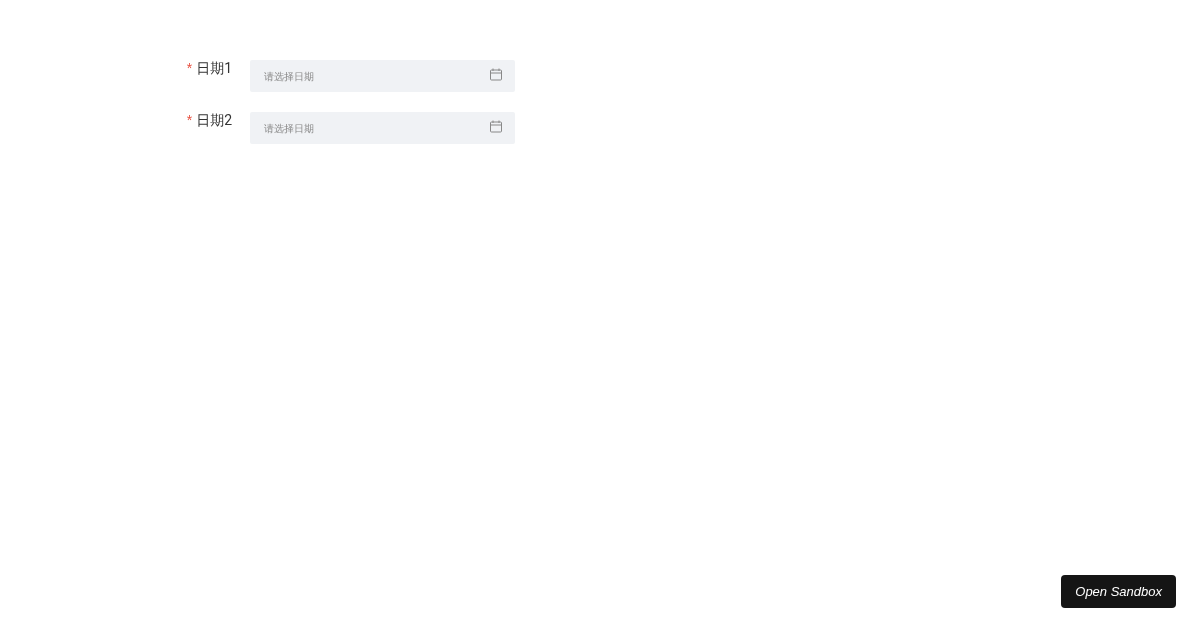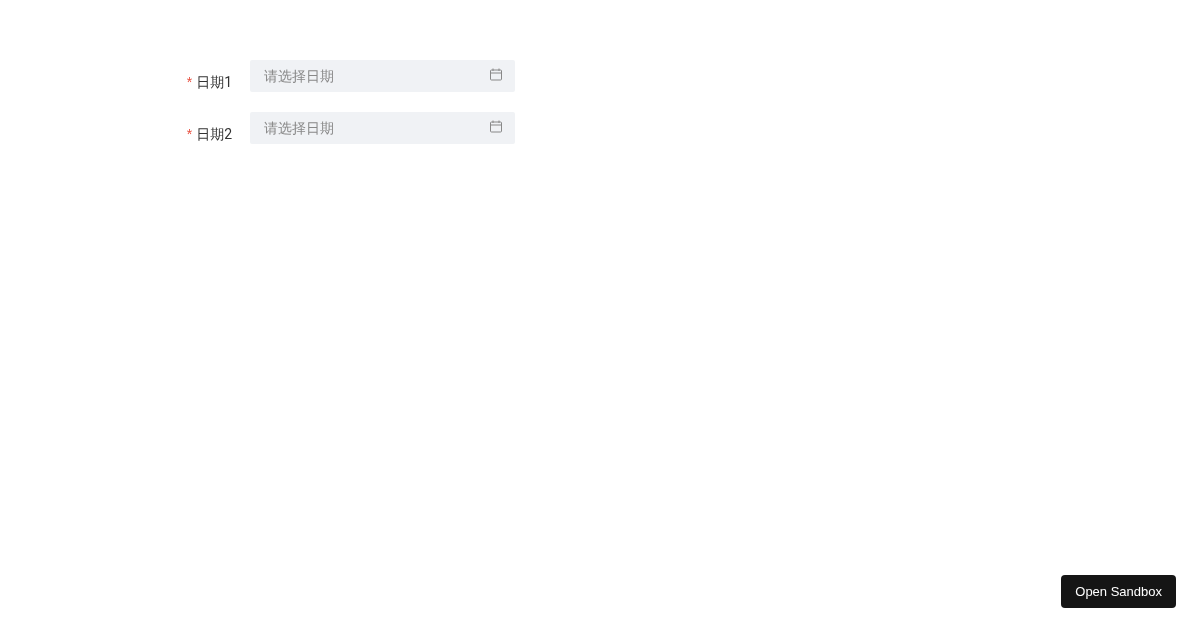--- a/index.html
+++ b/index.html
@@ -15,21 +15,21 @@
       width: 1200px;
       height: 630px;
       position: relative;
     }
     .form-container {
       padding-top: 60px;
       padding-left: 150px;
     }
     .form-row {
       display: flex;
-      align-items: flex-end;
+      align-items: flex-start;
       margin-bottom: 20px;
     }
     .form-label {
       width: 100px;
       text-align: right;
       padding-right: 18px;
       color: #333;
       font-size: 14px;
     }
     .required-mark {
@@ -41,21 +41,21 @@
       position: relative;
       width: 265px;
     }
     .date-input {
       width: 100%;
       height: 32px;
       padding: 0 30px 0 14px;
       background: #f0f2f5;
       border: none;
       border-radius: 2px;
-      font-size: 14px;
+      font-size: 10px;
       color: #333;
       outline: none;
     }
     .date-input::placeholder {
       color: #888;
     }
     .calendar-icon {
       position: absolute;
       right: 12px;
       top: 50%;
@@ -83,20 +83,21 @@
       position: absolute;
       bottom: 22px;
       right: 24px;
       background: #151515;
       color: #fff;
       border: none;
       padding: 9px 14px;
       font-size: 13px;
       border-radius: 4px;
       cursor: pointer;
+      font-style: italic;
     }
   </style>
 </head>
 <body>
 
 <div class="form-container">
   <div class="form-row">
     <label class="form-label">
       <span class="required-mark">*</span><span>日期1</span>
     </label>

